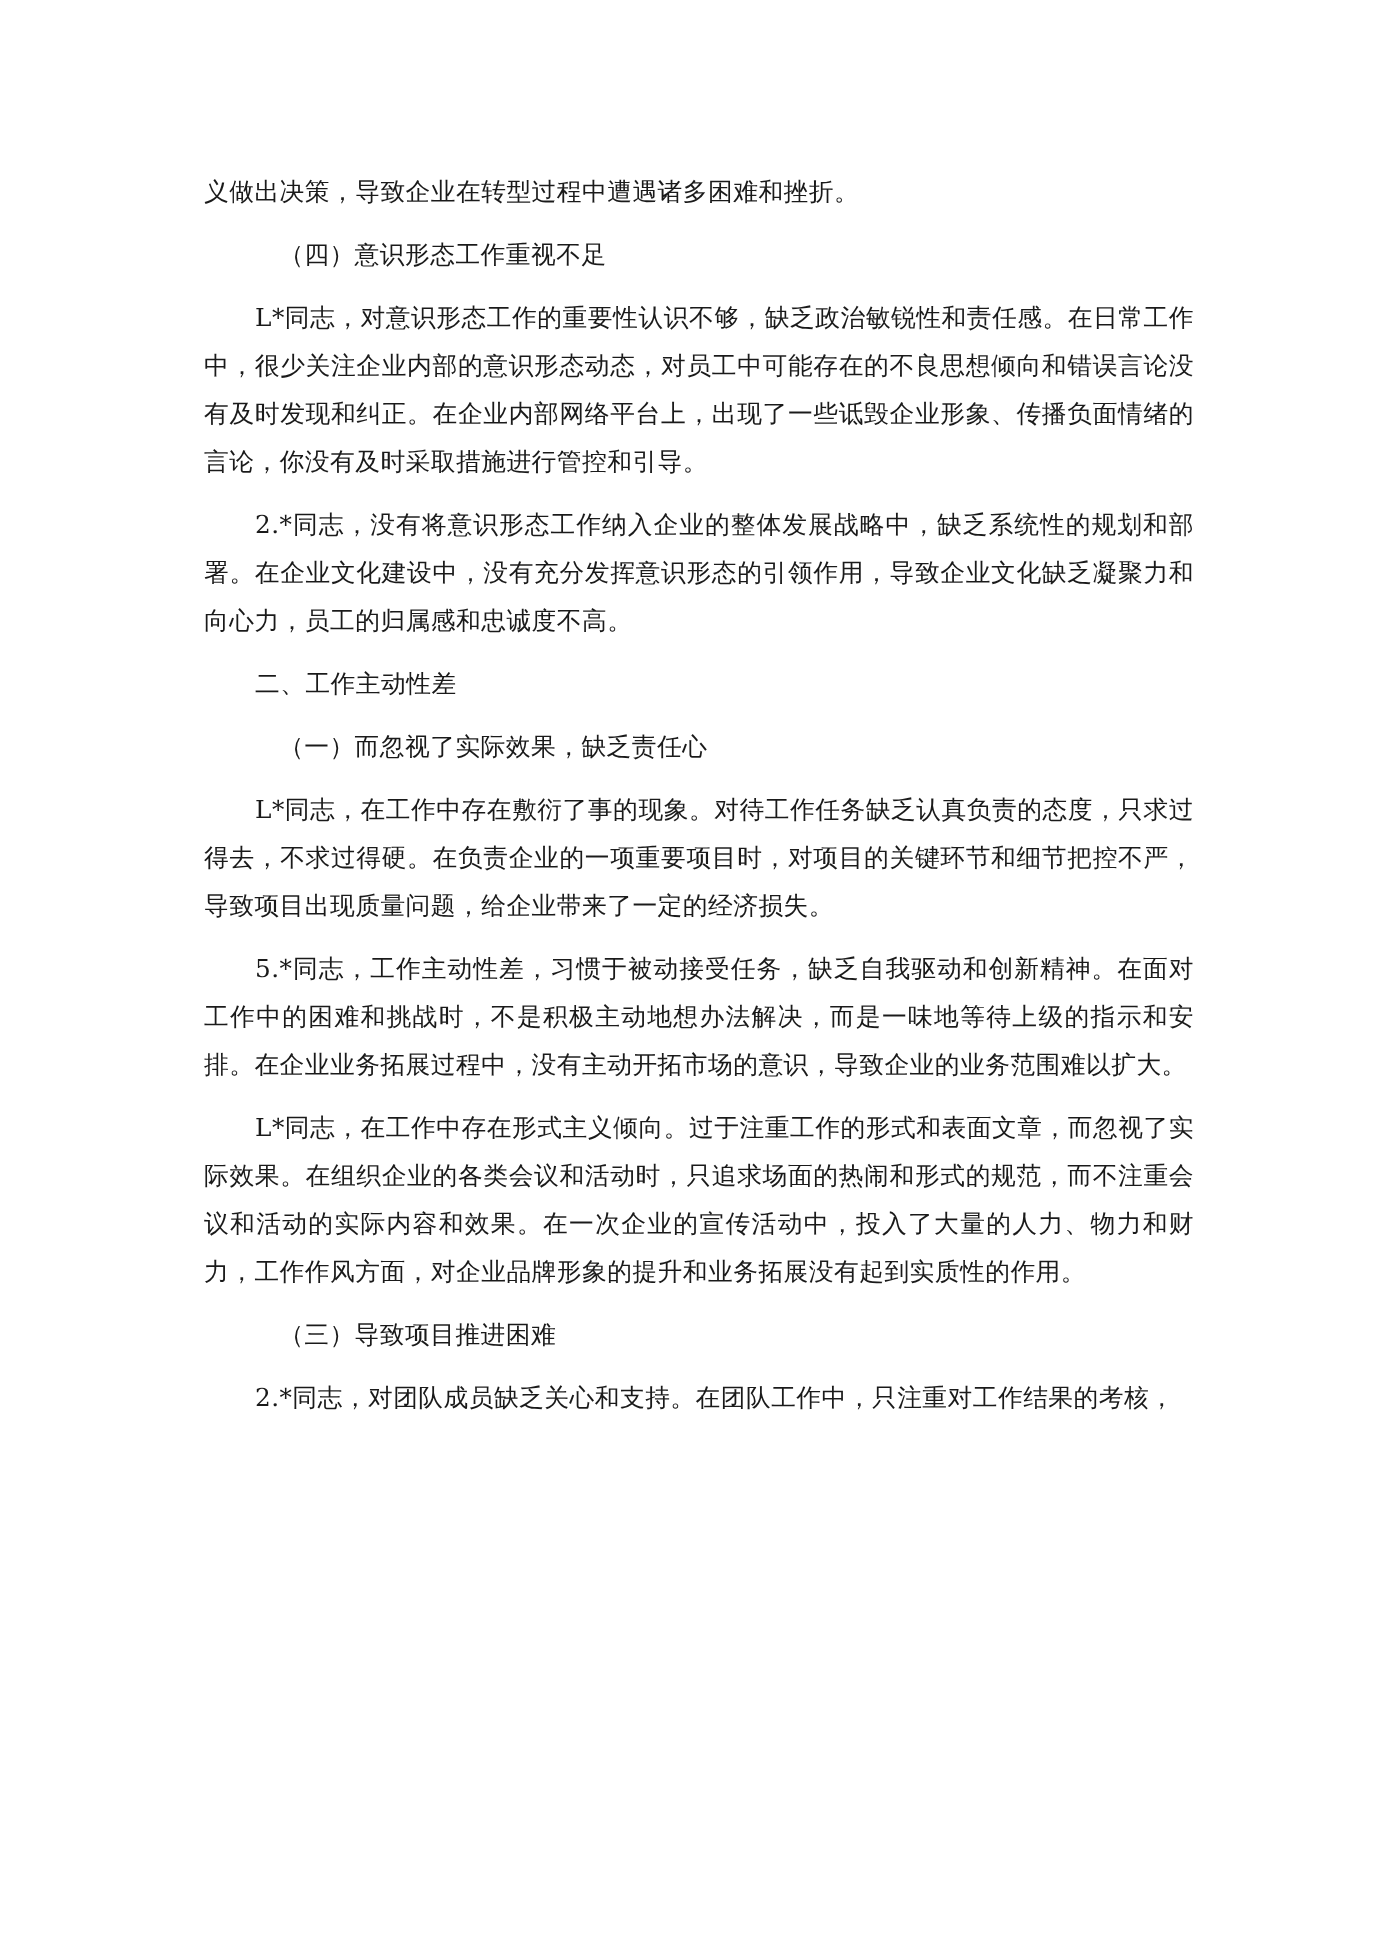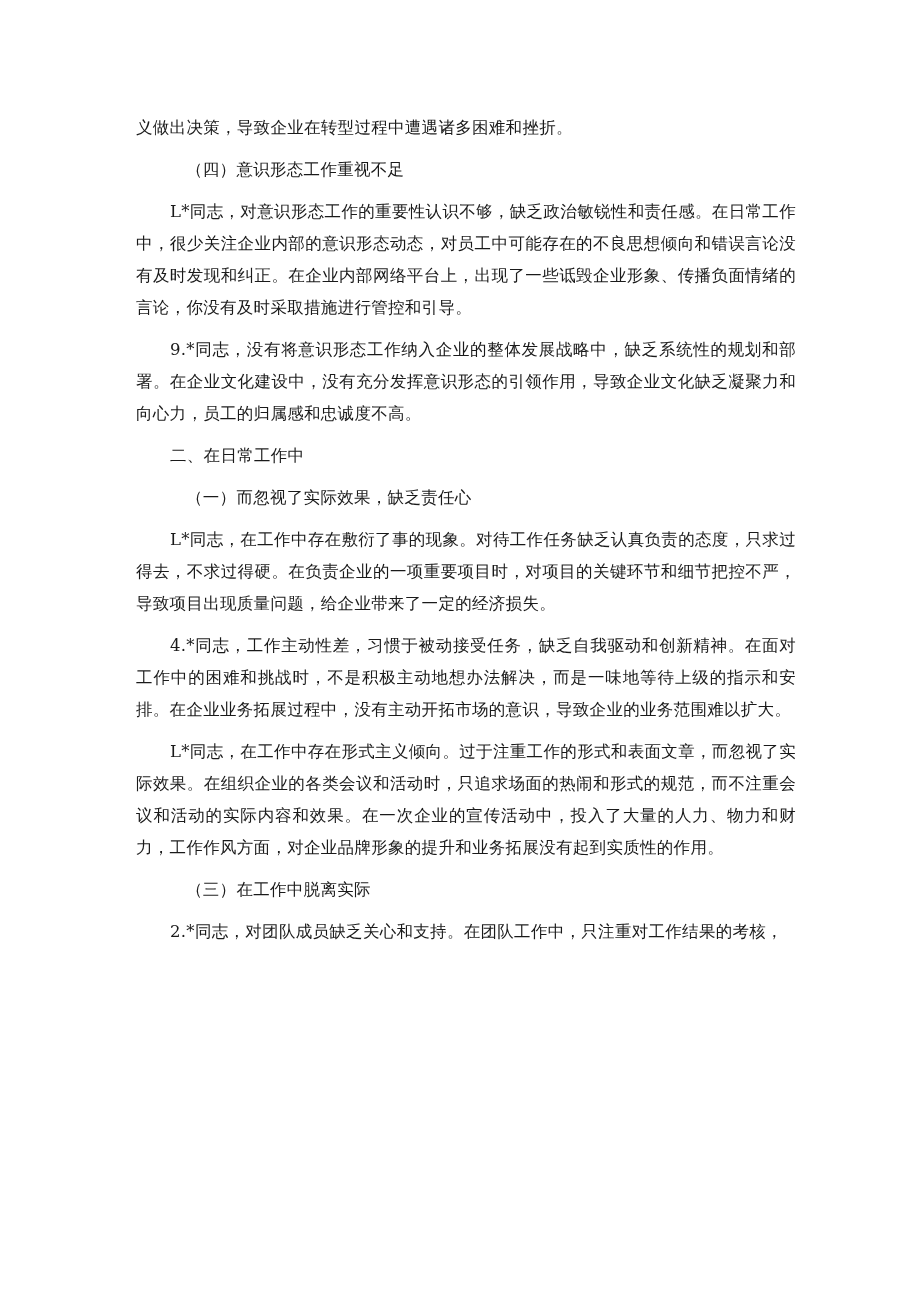--- a/index.html
+++ b/index.html
@@ -19,22 +19,22 @@
   .first { text-indent: 0; }
 </style>
 </head>
 <body>
 
 <div class="page">
   <div class="content">
     <p class="p first">义做出决策，导致企业在转型过程中遭遇诸多困难和挫折。</p>
     <p class="h2">（四）意识形态工作重视不足</p>
     <p class="p">L*同志，对意识形态工作的重要性认识不够，缺乏政治敏锐性和责任感。在日常工作中，很少关注企业内部的意识形态动态，对员工中可能存在的不良思想倾向和错误言论没有及时发现和纠正。在企业内部网络平台上，出现了一些诋毁企业形象、传播负面情绪的言论，你没有及时采取措施进行管控和引导。</p>
-    <p class="p">9.*同志，没有将意识形态工作纳入企业的整体发展战略中，缺乏系统性的规划和部署。在企业文化建设中，没有充分发挥意识形态的引领作用，导致企业文化缺乏凝聚力和向心力，员工的归属感和忠诚度不高。</p>
-    <p class="h1">二、在日常工作中</p>
+    <p class="p">2.*同志，没有将意识形态工作纳入企业的整体发展战略中，缺乏系统性的规划和部署。在企业文化建设中，没有充分发挥意识形态的引领作用，导致企业文化缺乏凝聚力和向心力，员工的归属感和忠诚度不高。</p>
+    <p class="h1">二、工作主动性差</p>
     <p class="h2">（一）而忽视了实际效果，缺乏责任心</p>
     <p class="p">L*同志，在工作中存在敷衍了事的现象。对待工作任务缺乏认真负责的态度，只求过得去，不求过得硬。在负责企业的一项重要项目时，对项目的关键环节和细节把控不严，导致项目出现质量问题，给企业带来了一定的经济损失。</p>
-    <p class="p">4.*同志，工作主动性差，习惯于被动接受任务，缺乏自我驱动和创新精神。在面对工作中的困难和挑战时，不是积极主动地想办法解决，而是一味地等待上级的指示和安排。在企业业务拓展过程中，没有主动开拓市场的意识，导致企业的业务范围难以扩大。</p>
+    <p class="p">5.*同志，工作主动性差，习惯于被动接受任务，缺乏自我驱动和创新精神。在面对工作中的困难和挑战时，不是积极主动地想办法解决，而是一味地等待上级的指示和安排。在企业业务拓展过程中，没有主动开拓市场的意识，导致企业的业务范围难以扩大。</p>
     <p class="p">L*同志，在工作中存在形式主义倾向。过于注重工作的形式和表面文章，而忽视了实际效果。在组织企业的各类会议和活动时，只追求场面的热闹和形式的规范，而不注重会议和活动的实际内容和效果。在一次企业的宣传活动中，投入了大量的人力、物力和财力，工作作风方面，对企业品牌形象的提升和业务拓展没有起到实质性的作用。</p>
-    <p class="h2">（三）在工作中脱离实际</p>
+    <p class="h2">（三）导致项目推进困难</p>
     <p class="p">2.*同志，对团队成员缺乏关心和支持。在团队工作中，只注重对工作结果的考核，</p>
   </div>
 </div>
 
 </body></html>

